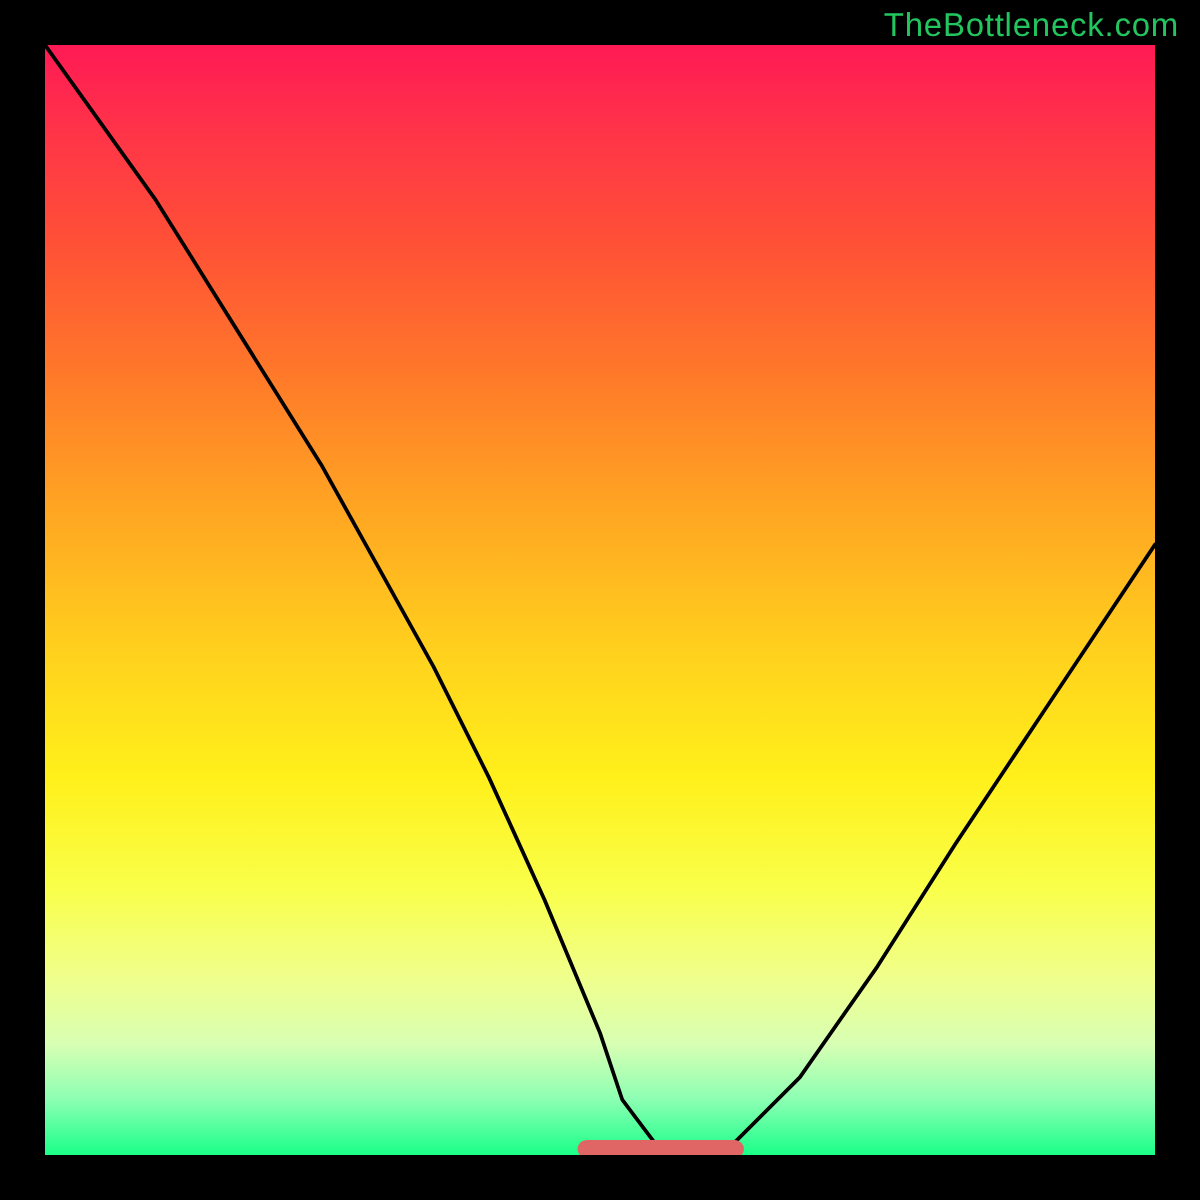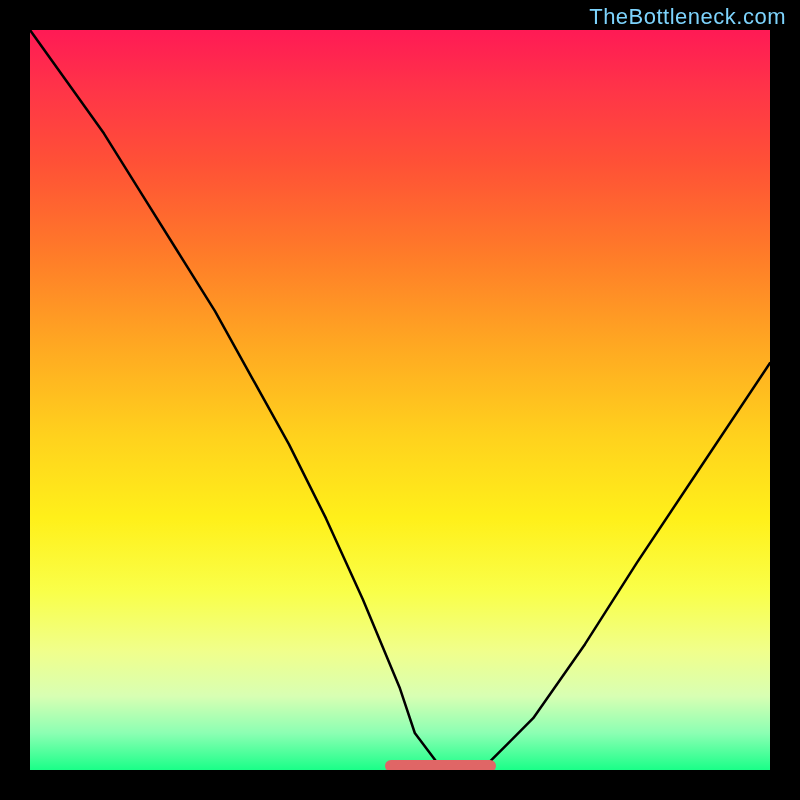--- a/index.html
+++ b/index.html
@@ -16,21 +16,21 @@
     left: 0;
     top: 0;
     width: 800px;
     height: 800px;
     background: #000;
   }
   .watermark {
     position: absolute;
     top: 4px;
     right: 14px;
-    color: #7dd3fc;
+    color: #22c55e;
     font-size: 22px;
     font-weight: 400;
     letter-spacing: 0.5px;
     z-index: 20;
   }
   .plot {
     position: absolute;
     left: 30px;
     top: 30px;
     width: 740px;

